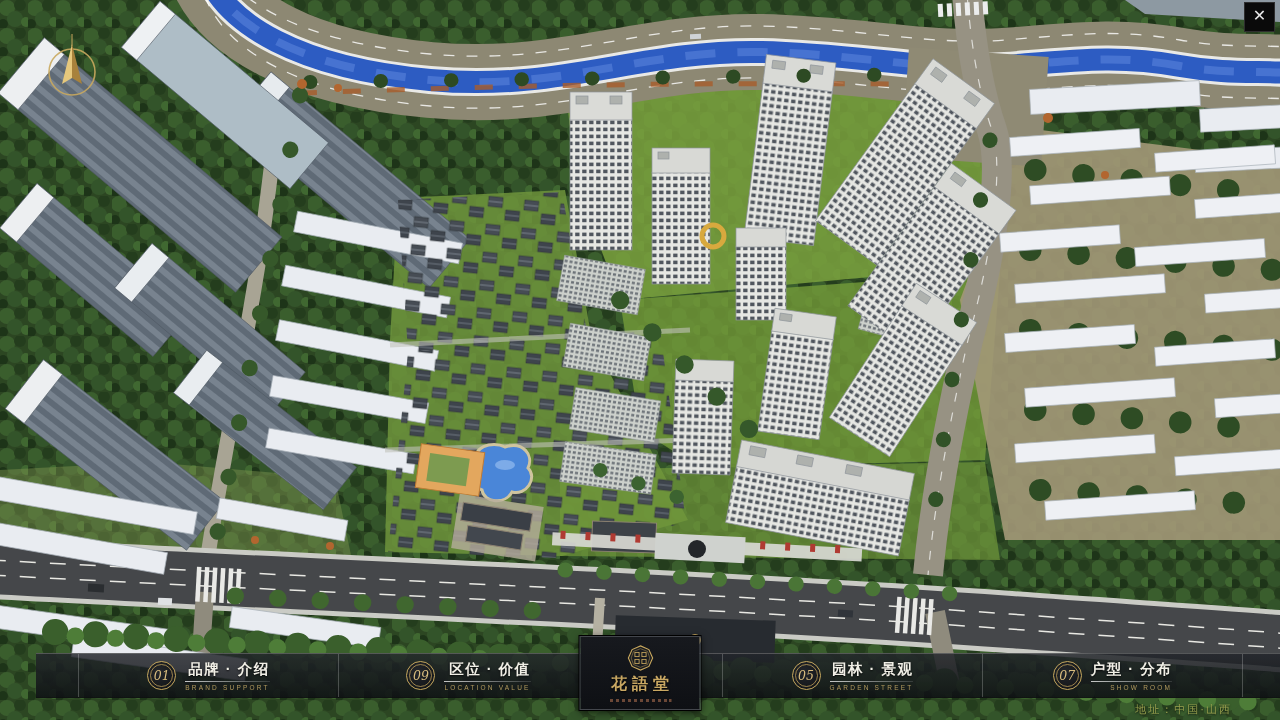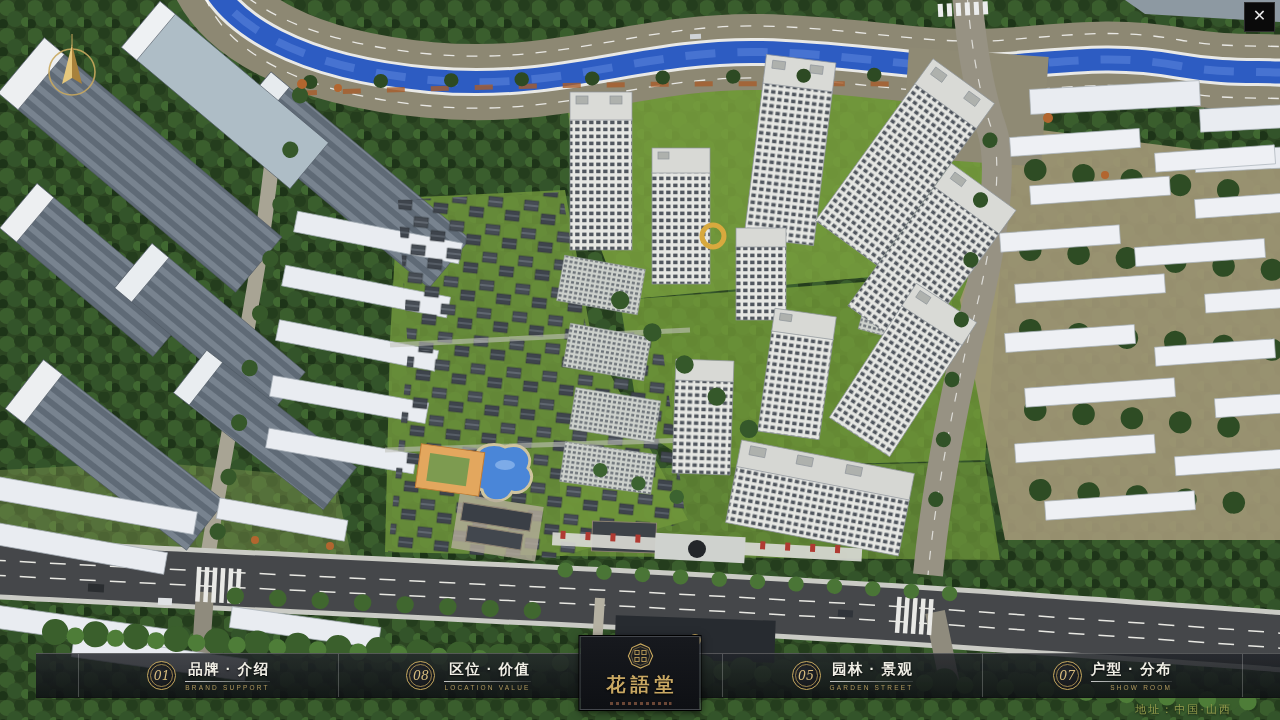--- a/index.html
+++ b/index.html
@@ -37,21 +37,21 @@
     background:linear-gradient(90deg,rgba(255,255,255,.75),rgba(255,255,255,.12));}
   .nav-en{font-size:6.5px;color:#b29a5e;letter-spacing:2.2px;white-space:nowrap;}
 
   
   .logo-box{position:absolute;left:50%;bottom:10px;transform:translateX(-50%);
     width:119px;height:72px;background:linear-gradient(180deg,#17191e,#0e1014);
     border:1px solid #43464c;box-shadow:0 0 0 1px #000,0 2px 8px rgba(0,0,0,.7);
     display:flex;flex-direction:column;align-items:center;justify-content:center;
     cursor:pointer;z-index:3;}
   .logo-title{font-family:"DejaVu Serif","Liberation Serif",serif;font-weight:bold;
-    font-size:19px;color:#c9a863;letter-spacing:5px;margin-top:2px;text-indent:5px;
+    font-size:16px;color:#c9a863;letter-spacing:5px;margin-top:2px;text-indent:5px;
     text-shadow:0 1px 2px #000;}
   .logo-tagline{width:62px;height:3px;margin-top:4px;opacity:.75;
     background:repeating-linear-gradient(90deg,#8a5a42 0 3px,transparent 3px 6px);}
 
   .footer-address{position:absolute;right:48px;bottom:3px;font-size:11px;
     color:#99a14f;letter-spacing:2px;text-shadow:0 1px 2px rgba(0,0,0,.8);z-index:2;padding-left:16px;}
 </style>
 </head>
 <body>
 
@@ -369,21 +369,21 @@
           <span>01</span>
         </div>
       <div class="nav-text">
           <div class="nav-zh">品牌 · 介绍</div>
           <div class="nav-rule"></div>
           <div class="nav-en">BRAND SUPPORT</div>
         </div>
     </div>
     <div class="nav-item">
       <div class="badge">
-          <span>08</span>
+          <span>09</span>
         </div>
       <div class="nav-text">
           <div class="nav-zh">区位 · 价值</div>
           <div class="nav-rule"></div>
           <div class="nav-en">LOCATION VALUE</div>
         </div>
     </div>
 
     <div class="nav-gap"></div>
 

